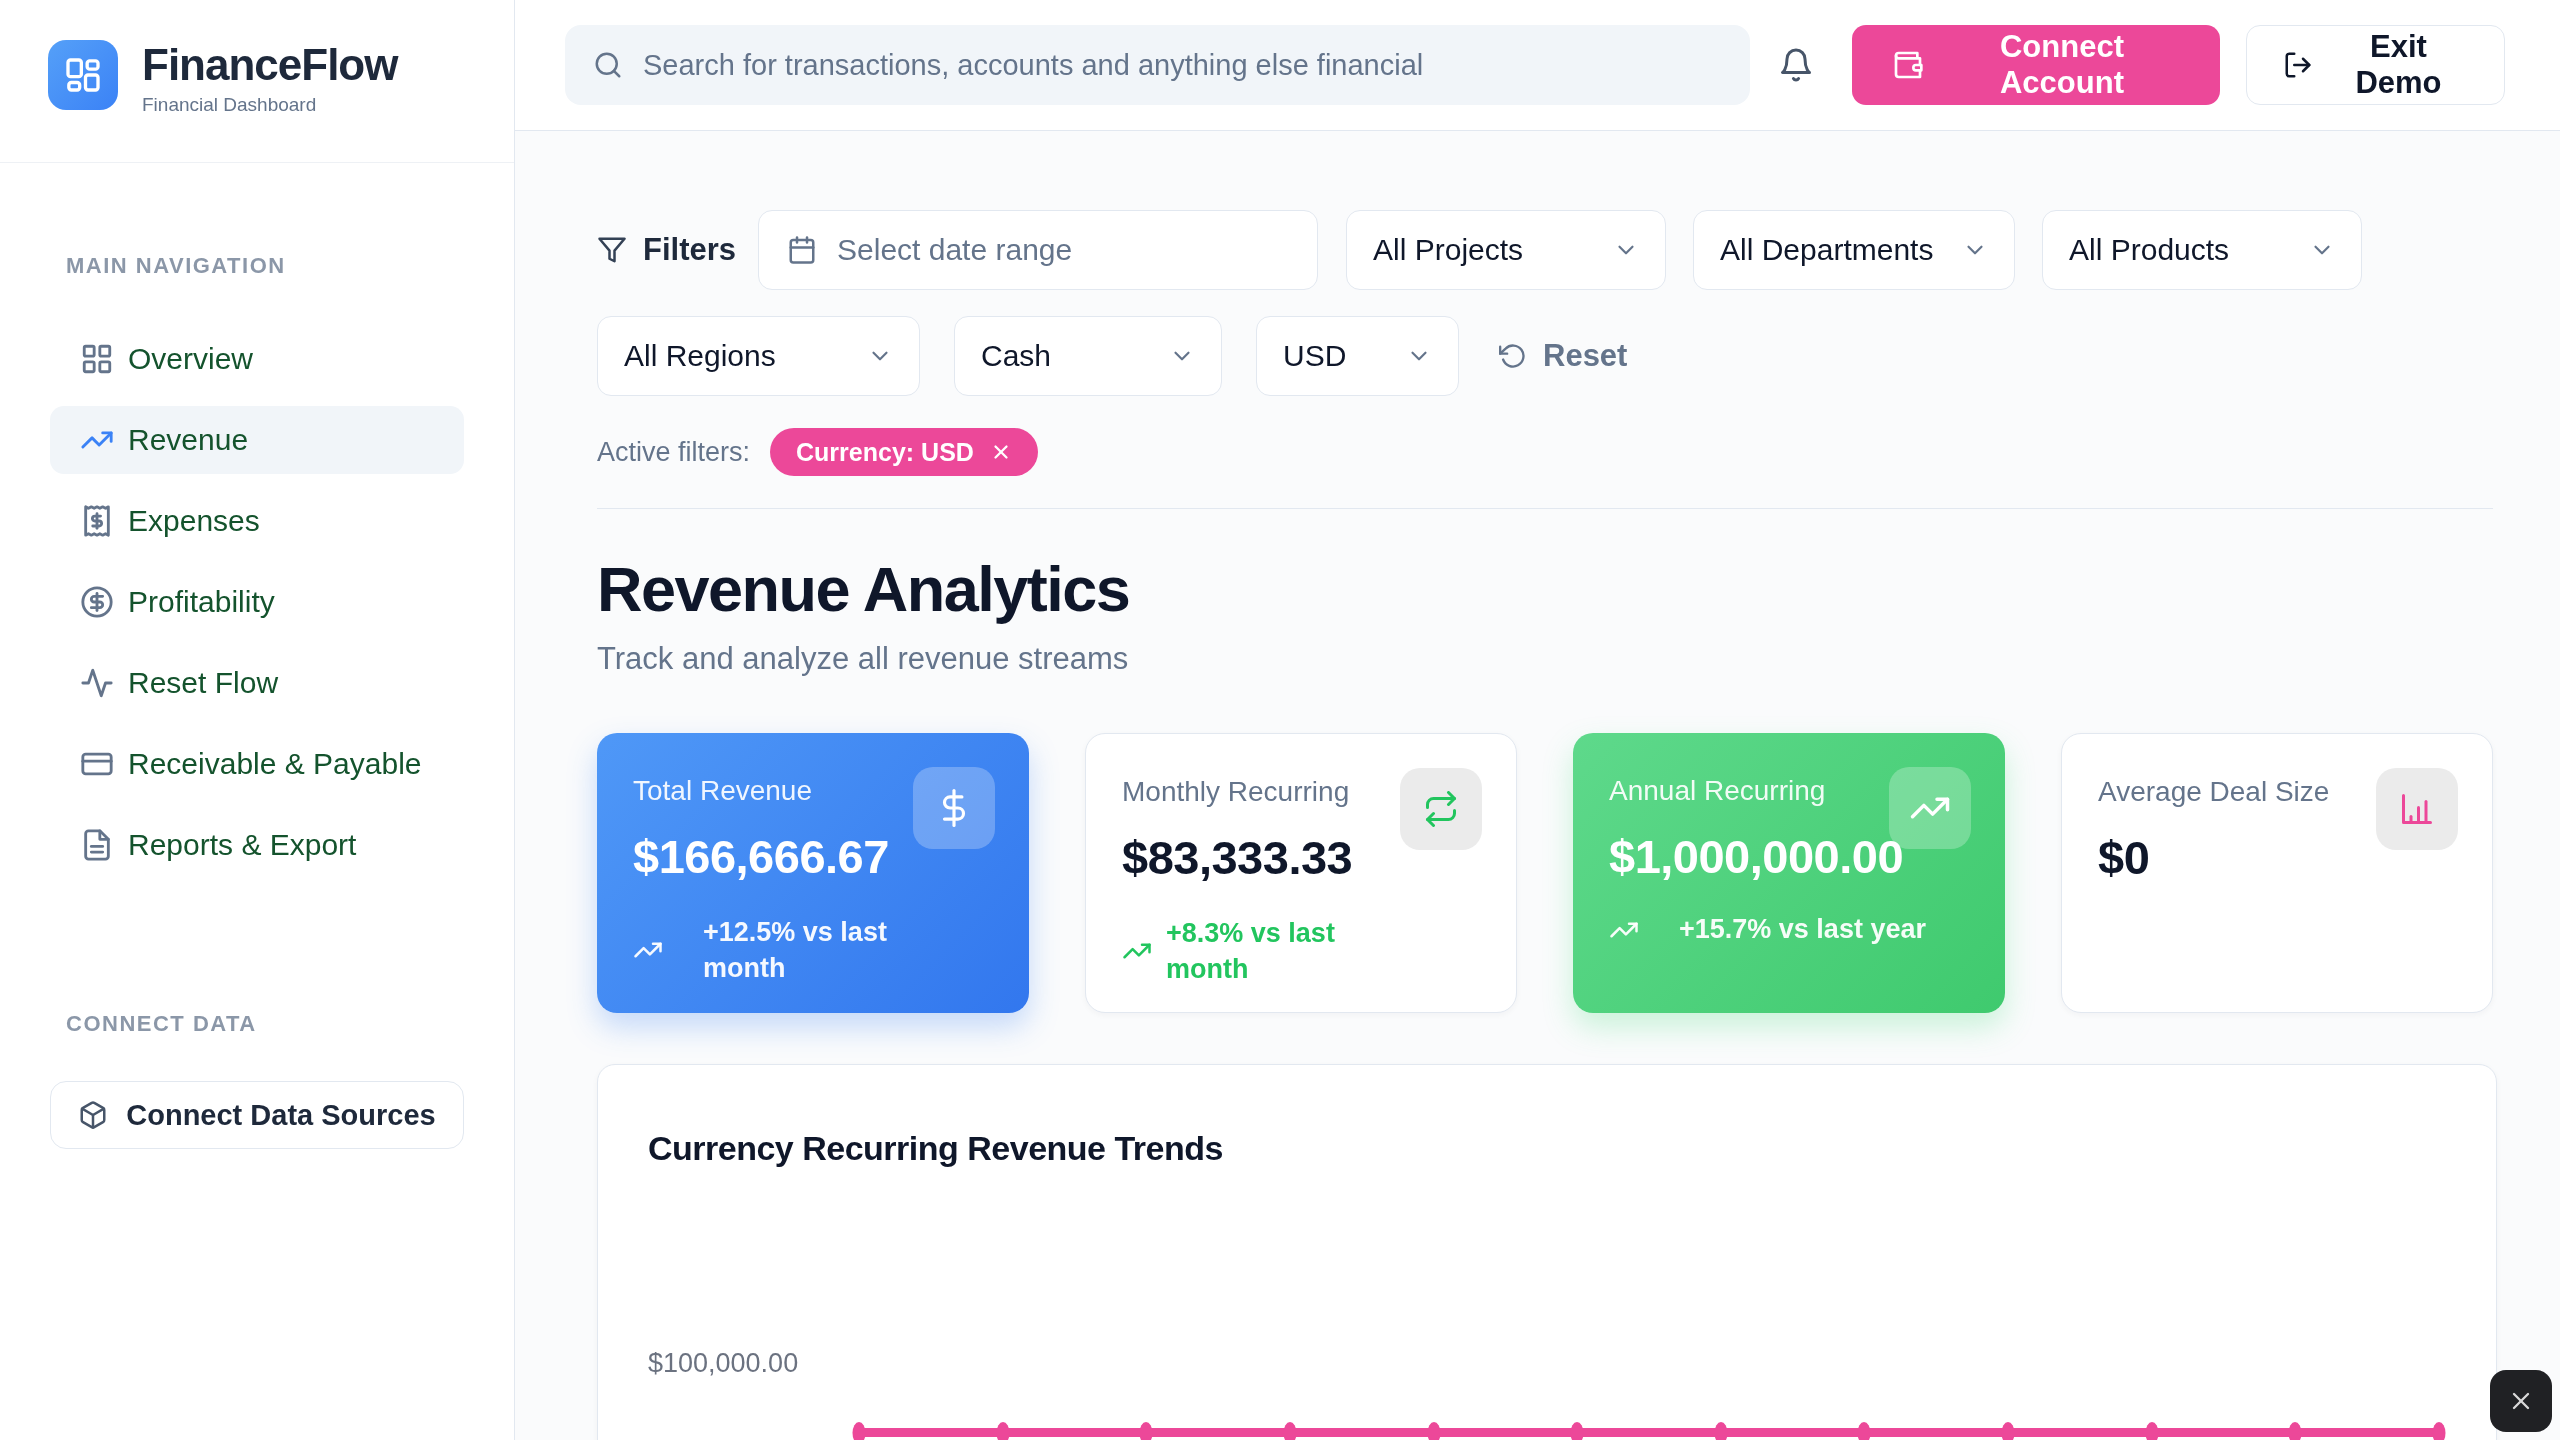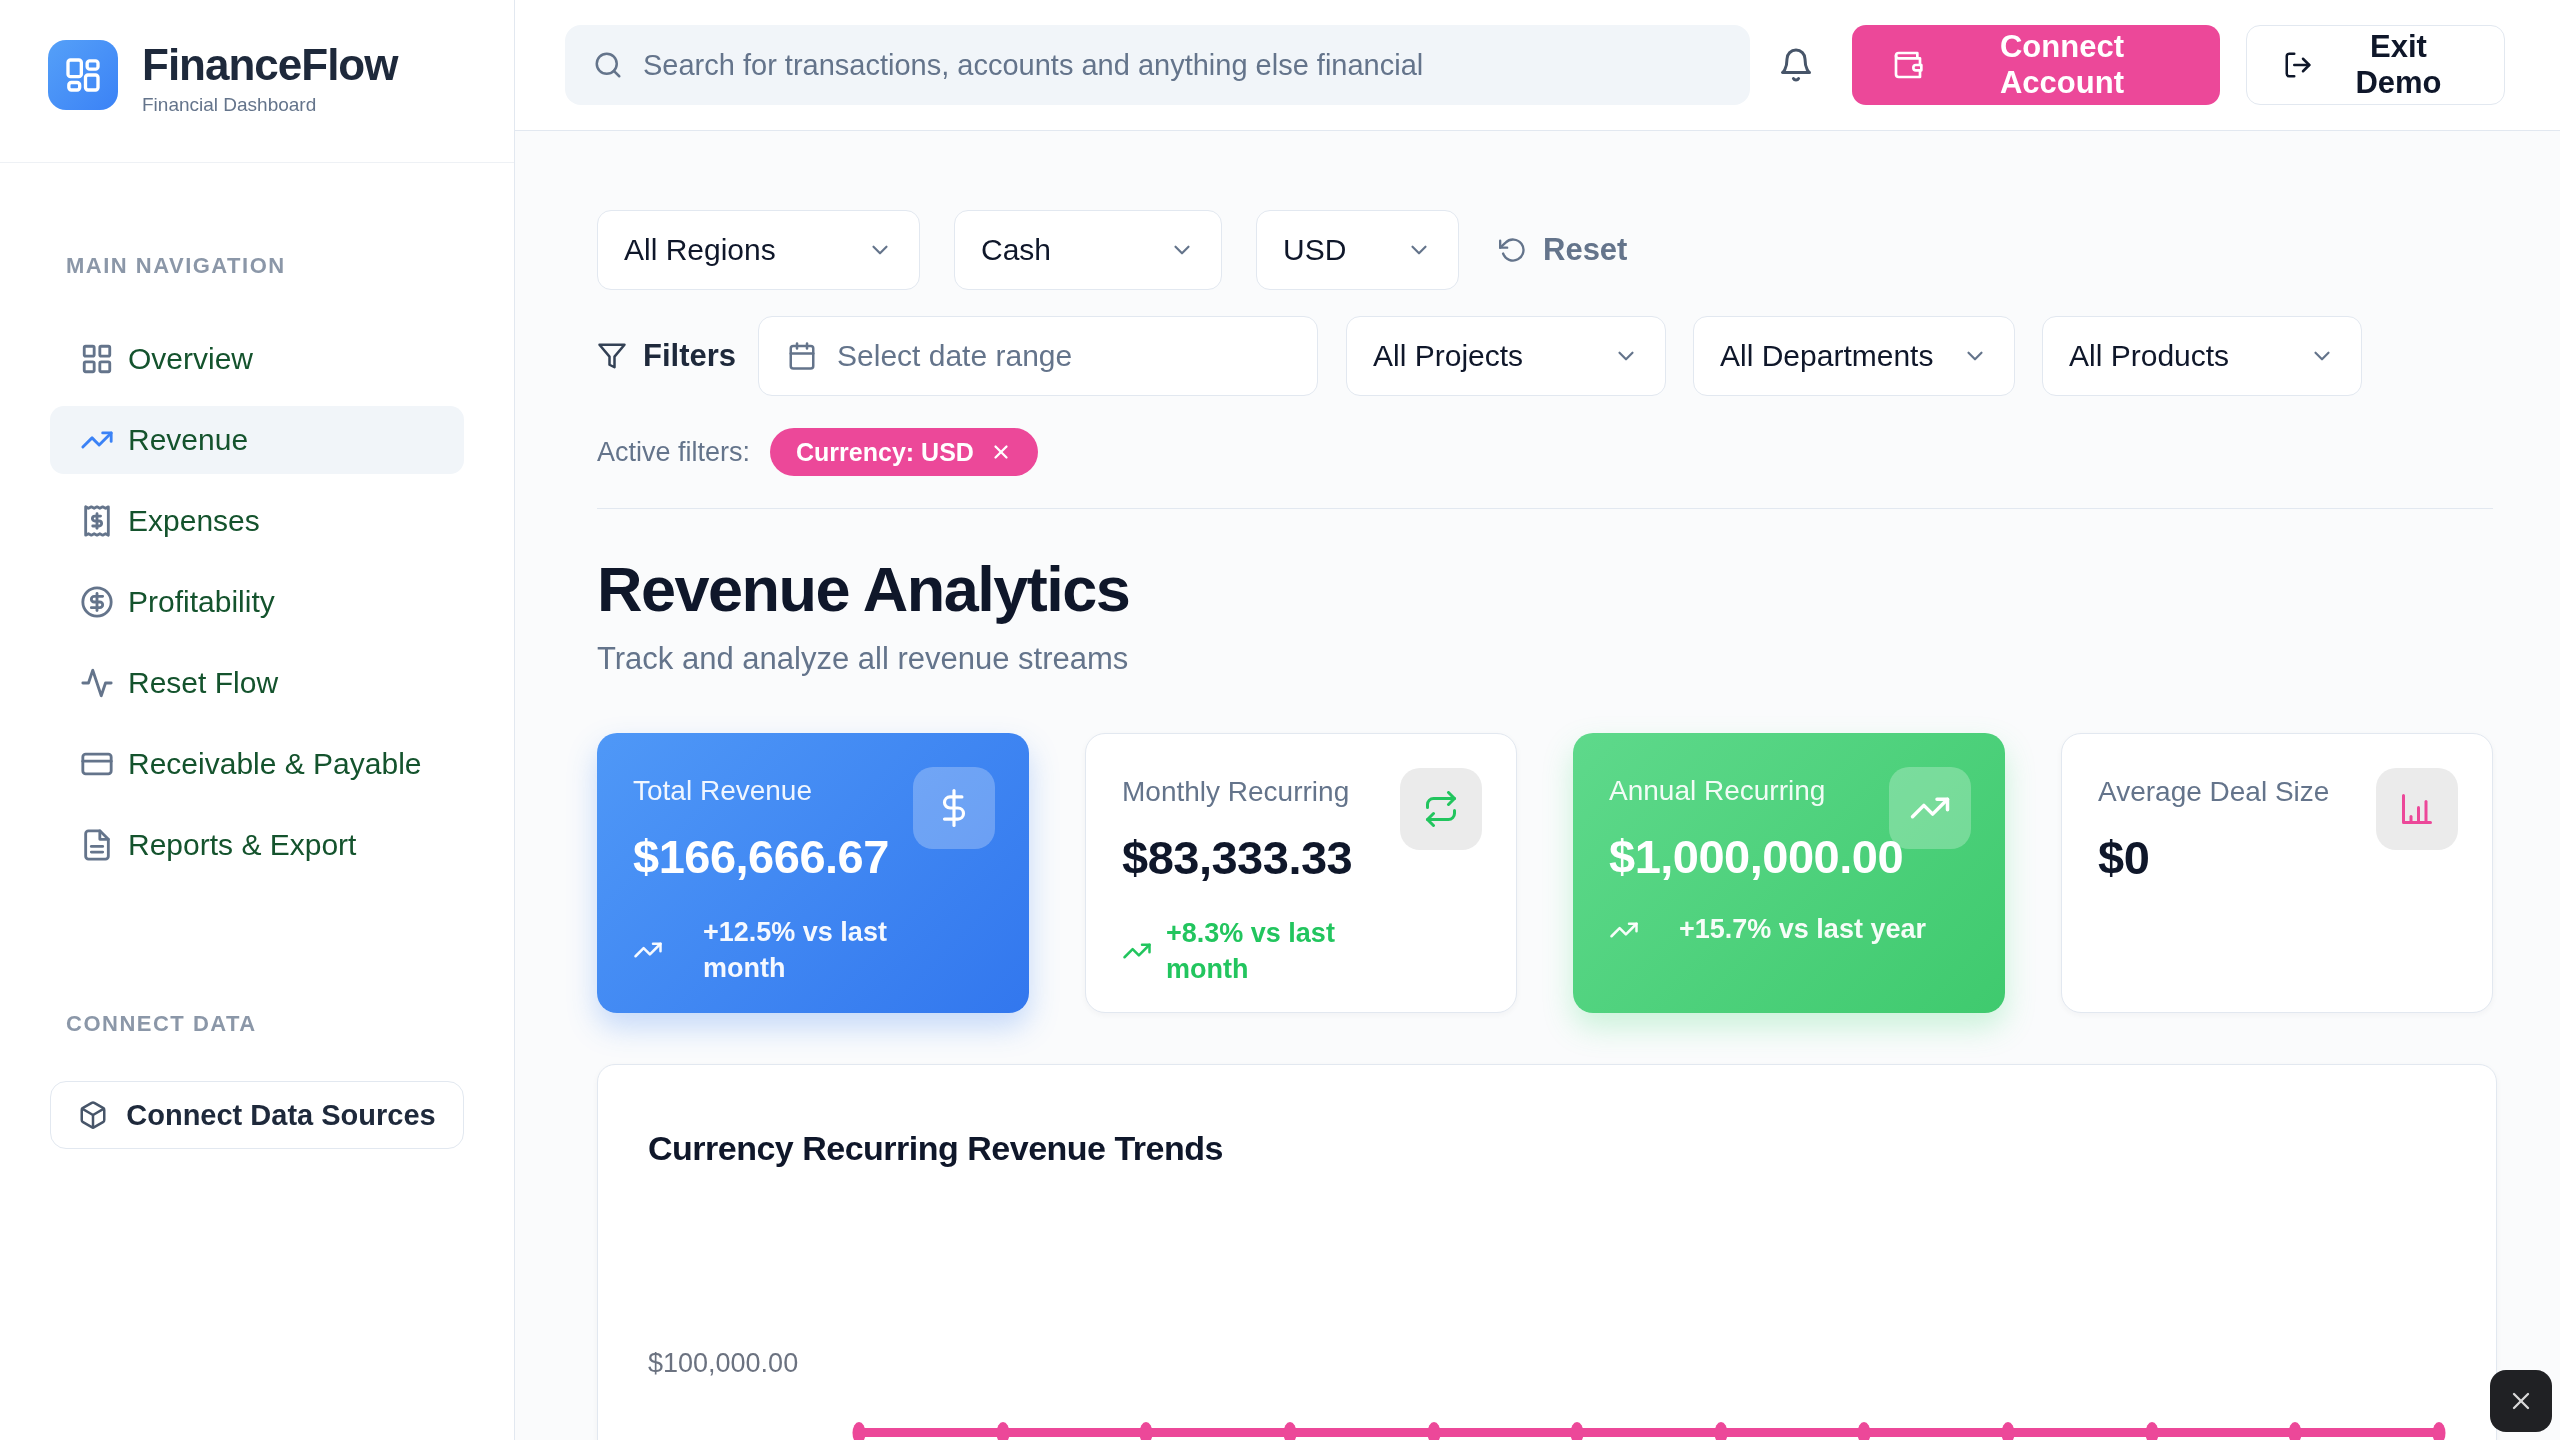--- a/index.html
+++ b/index.html
@@ -245,56 +245,20 @@
           <line x1="21" y1="12" x2="9" y2="12"></line>
         </svg>
       </span>
     <span>Exit Demo</span>
   </button>
 </header>
 
 <main class="content">
 
   <div class="filter-row">
-    <div class="select w-regions">
-      <span>All Regions</span>
-      <span>
-          <svg width="26" height="26" viewBox="0 0 24 24" fill="none" stroke="currentColor" stroke-width="2" stroke-linecap="round" stroke-linejoin="round">
-            <polyline points="6 9 12 15 18 9"></polyline>
-          </svg>
-        </span>
-    </div>
-    <div class="select w-method">
-      <span>Cash</span>
-      <span>
-          <svg width="26" height="26" viewBox="0 0 24 24" fill="none" stroke="currentColor" stroke-width="2" stroke-linecap="round" stroke-linejoin="round">
-            <polyline points="6 9 12 15 18 9"></polyline>
-          </svg>
-        </span>
-    </div>
-    <div class="select w-currency">
-      <span>USD</span>
-      <span>
-          <svg width="26" height="26" viewBox="0 0 24 24" fill="none" stroke="currentColor" stroke-width="2" stroke-linecap="round" stroke-linejoin="round">
-            <polyline points="6 9 12 15 18 9"></polyline>
-          </svg>
-        </span>
-    </div>
-    <button class="reset-btn">
-      <span>
-          <svg width="28" height="28" viewBox="0 0 24 24" fill="none" stroke="currentColor" stroke-width="2" stroke-linecap="round" stroke-linejoin="round">
-            <polyline points="1 4 1 10 7 10"></polyline>
-            <path d="M3.51 15a9 9 0 1 0 2.13-9.36L1 10"></path>
-          </svg>
-        </span>
-      <span>Reset</span>
-    </button>
-  </div>
-
-  <div class="filter-row">
     <div class="filters-title">
       <span>
           <svg width="30" height="30" viewBox="0 0 24 24" fill="none" stroke="currentColor" stroke-width="2" stroke-linecap="round" stroke-linejoin="round">
             <polygon points="22 3 2 3 10 12.46 10 19 14 21 14 12.46 22 3"></polygon>
           </svg>
         </span>
       <span>Filters</span>
     </div>
     <div class="date-input">
       <span>
@@ -324,20 +288,56 @@
         </span>
     </div>
     <div class="select w-products">
       <span>All Products</span>
       <span>
           <svg width="26" height="26" viewBox="0 0 24 24" fill="none" stroke="currentColor" stroke-width="2" stroke-linecap="round" stroke-linejoin="round">
             <polyline points="6 9 12 15 18 9"></polyline>
           </svg>
         </span>
     </div>
+  </div>
+
+  <div class="filter-row">
+    <div class="select w-regions">
+      <span>All Regions</span>
+      <span>
+          <svg width="26" height="26" viewBox="0 0 24 24" fill="none" stroke="currentColor" stroke-width="2" stroke-linecap="round" stroke-linejoin="round">
+            <polyline points="6 9 12 15 18 9"></polyline>
+          </svg>
+        </span>
+    </div>
+    <div class="select w-method">
+      <span>Cash</span>
+      <span>
+          <svg width="26" height="26" viewBox="0 0 24 24" fill="none" stroke="currentColor" stroke-width="2" stroke-linecap="round" stroke-linejoin="round">
+            <polyline points="6 9 12 15 18 9"></polyline>
+          </svg>
+        </span>
+    </div>
+    <div class="select w-currency">
+      <span>USD</span>
+      <span>
+          <svg width="26" height="26" viewBox="0 0 24 24" fill="none" stroke="currentColor" stroke-width="2" stroke-linecap="round" stroke-linejoin="round">
+            <polyline points="6 9 12 15 18 9"></polyline>
+          </svg>
+        </span>
+    </div>
+    <button class="reset-btn">
+      <span>
+          <svg width="28" height="28" viewBox="0 0 24 24" fill="none" stroke="currentColor" stroke-width="2" stroke-linecap="round" stroke-linejoin="round">
+            <polyline points="1 4 1 10 7 10"></polyline>
+            <path d="M3.51 15a9 9 0 1 0 2.13-9.36L1 10"></path>
+          </svg>
+        </span>
+      <span>Reset</span>
+    </button>
   </div>
 
   <div class="active-row">
     <span class="active-label">Active filters:</span>
     <span class="chip">
       <span>Currency: USD</span>
       <span>
           <svg width="22" height="22" viewBox="0 0 24 24" fill="none" stroke="currentColor" stroke-width="2.5" stroke-linecap="round">
             <line x1="18" y1="6" x2="6" y2="18"></line>
             <line x1="6" y1="6" x2="18" y2="18"></line>

